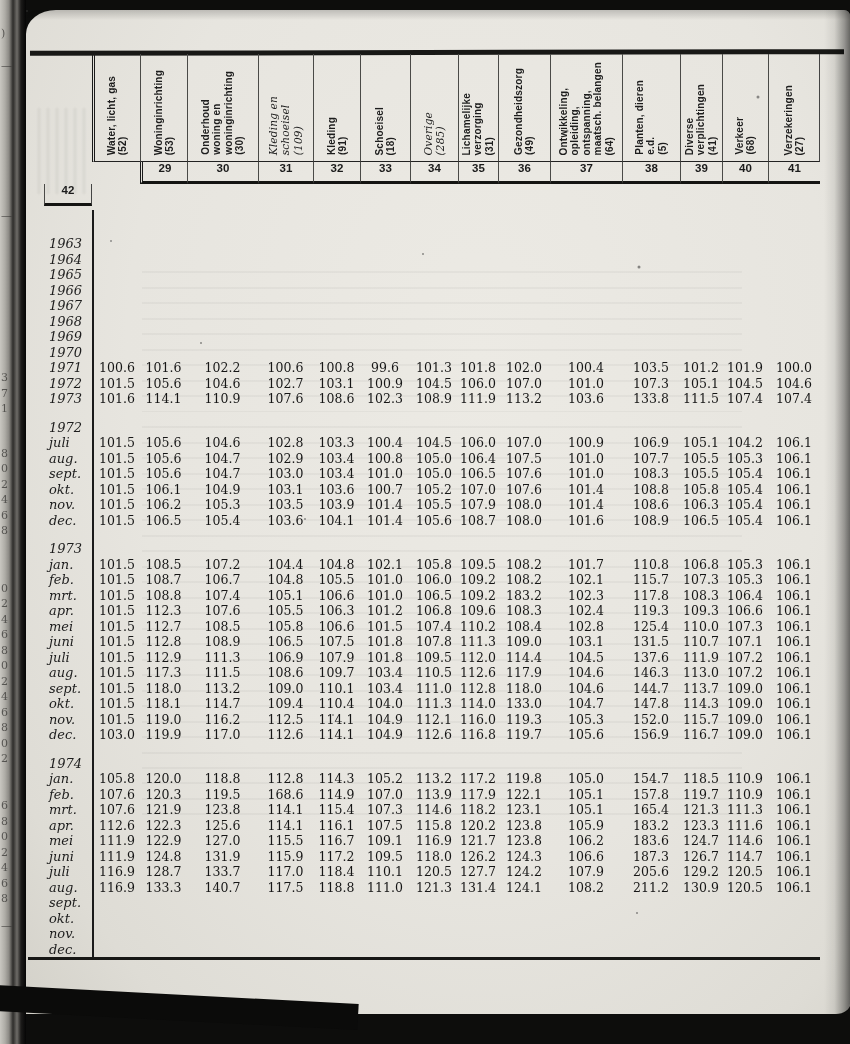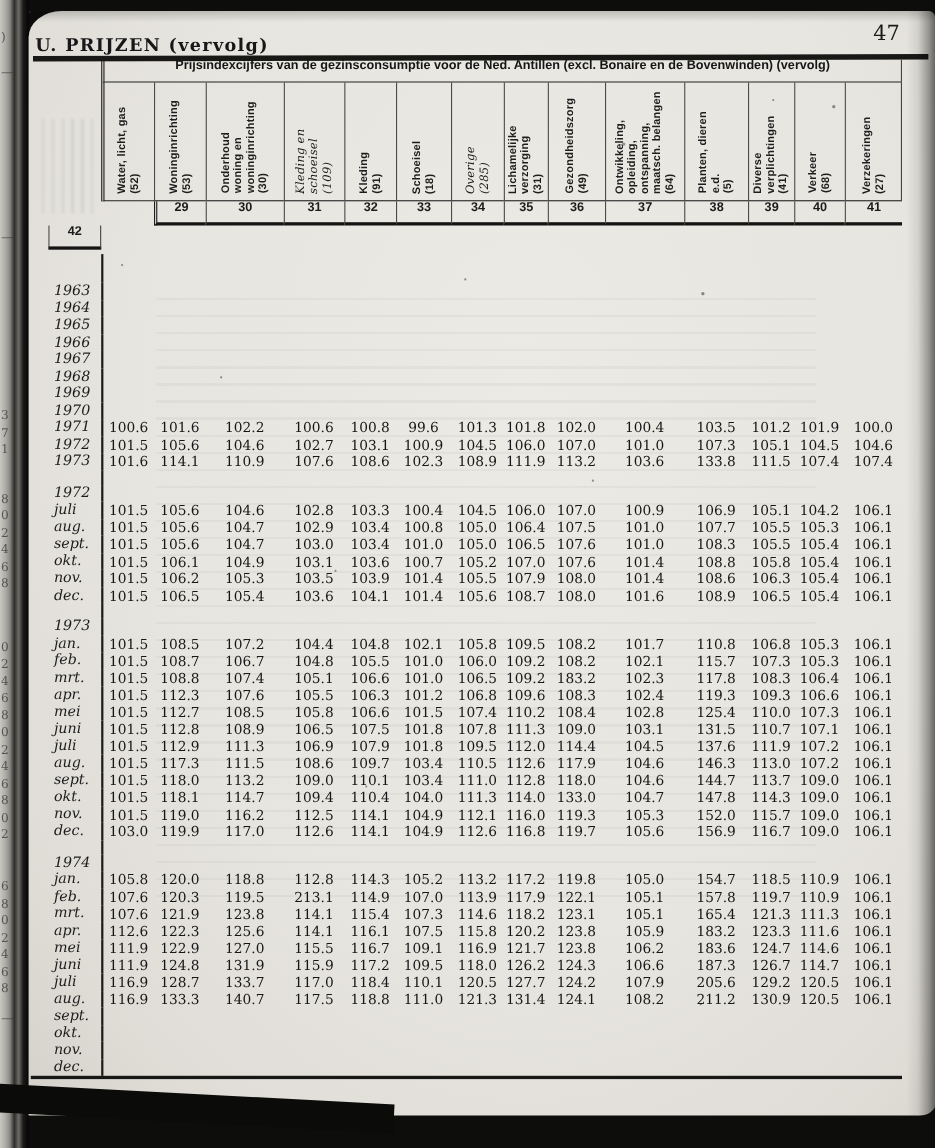--- a/index.html
+++ b/index.html
@@ -109,28 +109,23 @@
       <div class="edge-mark" style="top: 816px;">8</div>
       <div class="edge-mark" style="top: 831px;">0</div>
       <div class="edge-mark" style="top: 847px;">2</div>
       <div class="edge-mark" style="top: 862px;">4</div>
       <div class="edge-mark" style="top: 878px;">6</div>
       <div class="edge-mark" style="top: 893px;">8</div>
       <div class="edge-mark" style="top: 920px;">—</div>
     </div>
 
   <div class="page">
-    <div class="page-head">
-      <div class="section-title">U. PRIJZEN (vervolg)</div>
-      <div class="page-number">47</div>
-    </div>
     <div class="heavy-rule"></div>
 
     <div class="table">
-      <div class="t-title">Prijsindexcijfers van de gezinsconsumptie voor de Ned. Antillen (excl. Bonaire en de Bovenwinden) (vervolg)</div>
       <div class="t-grid" id="grid" style="grid-template-columns: 64px 48px 47px 71px 55px 47px 50px 48px 40px 52px 72px 58px 42px 46px 52px;">
           <div class="hcorner"></div>
           <div class="hcell first">
             <div class="vtext">Water, licht, gas
 (52)</div>
           </div>
           <div class="hcell">
             <div class="vtext">Woninginrichting
 (53)</div>
           </div>
@@ -564,21 +559,21 @@
           <div class="vcell">119.8</div>
           <div class="vcell">105.0</div>
           <div class="vcell">154.7</div>
           <div class="vcell">118.5</div>
           <div class="vcell">110.9</div>
           <div class="vcell">106.1</div>
           <div class="rlabel">feb.</div>
           <div class="vcell first">107.6</div>
           <div class="vcell">120.3</div>
           <div class="vcell">119.5</div>
-          <div class="vcell">213.1</div>
+          <div class="vcell">168.6</div>
           <div class="vcell">114.9</div>
           <div class="vcell">107.0</div>
           <div class="vcell">113.9</div>
           <div class="vcell">117.9</div>
           <div class="vcell">122.1</div>
           <div class="vcell">105.1</div>
           <div class="vcell">157.8</div>
           <div class="vcell">119.7</div>
           <div class="vcell">110.9</div>
           <div class="vcell">106.1</div>

